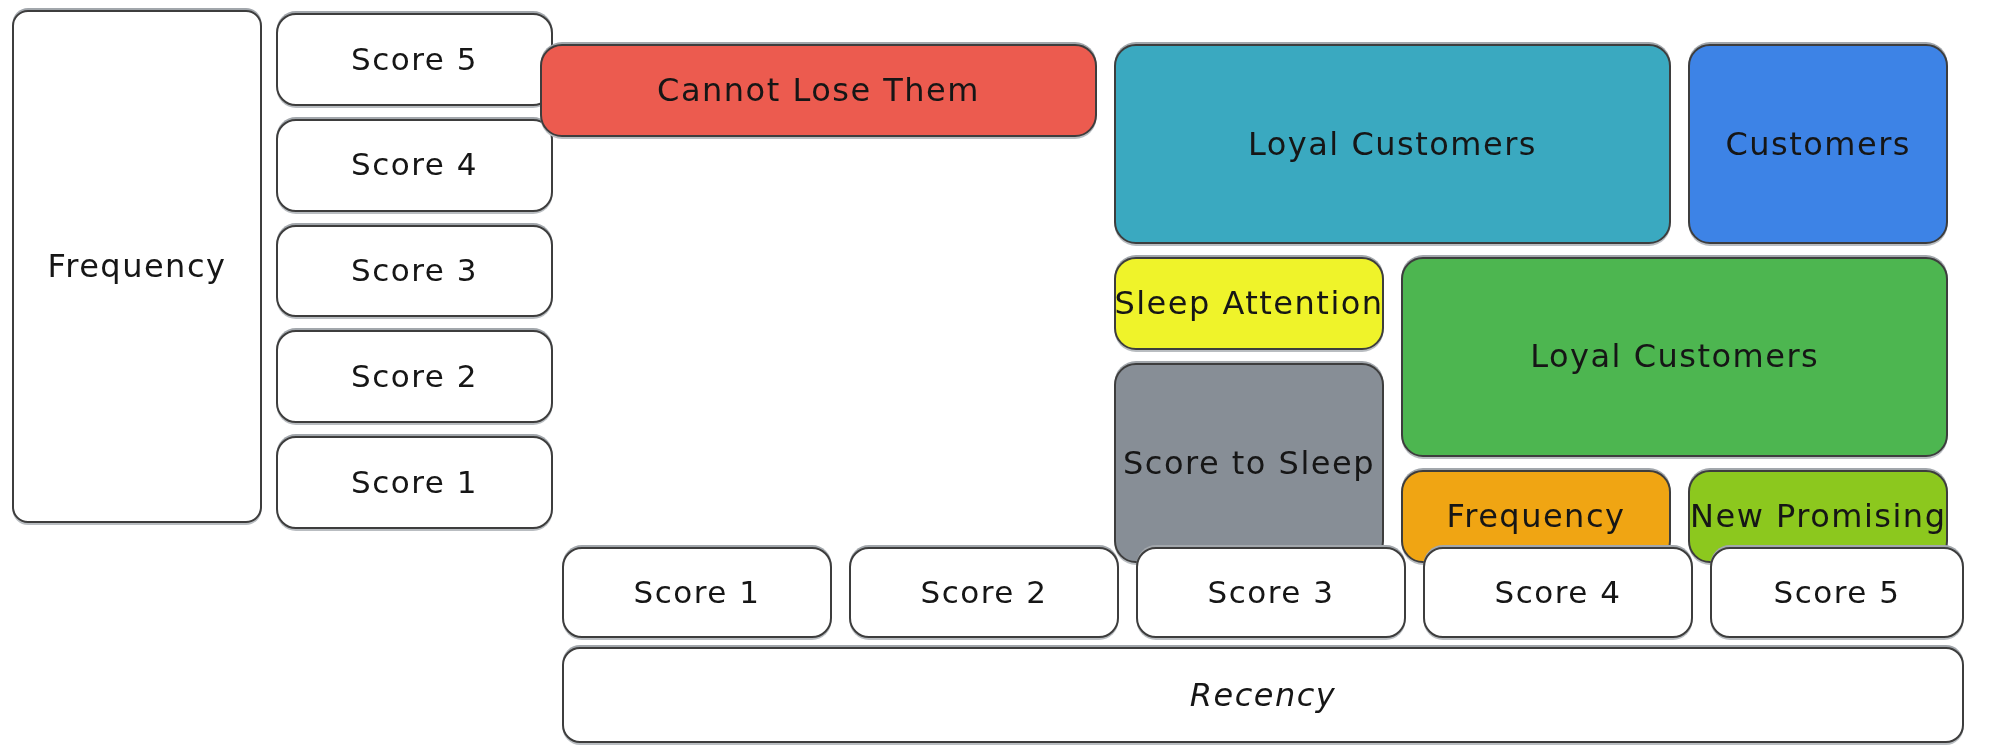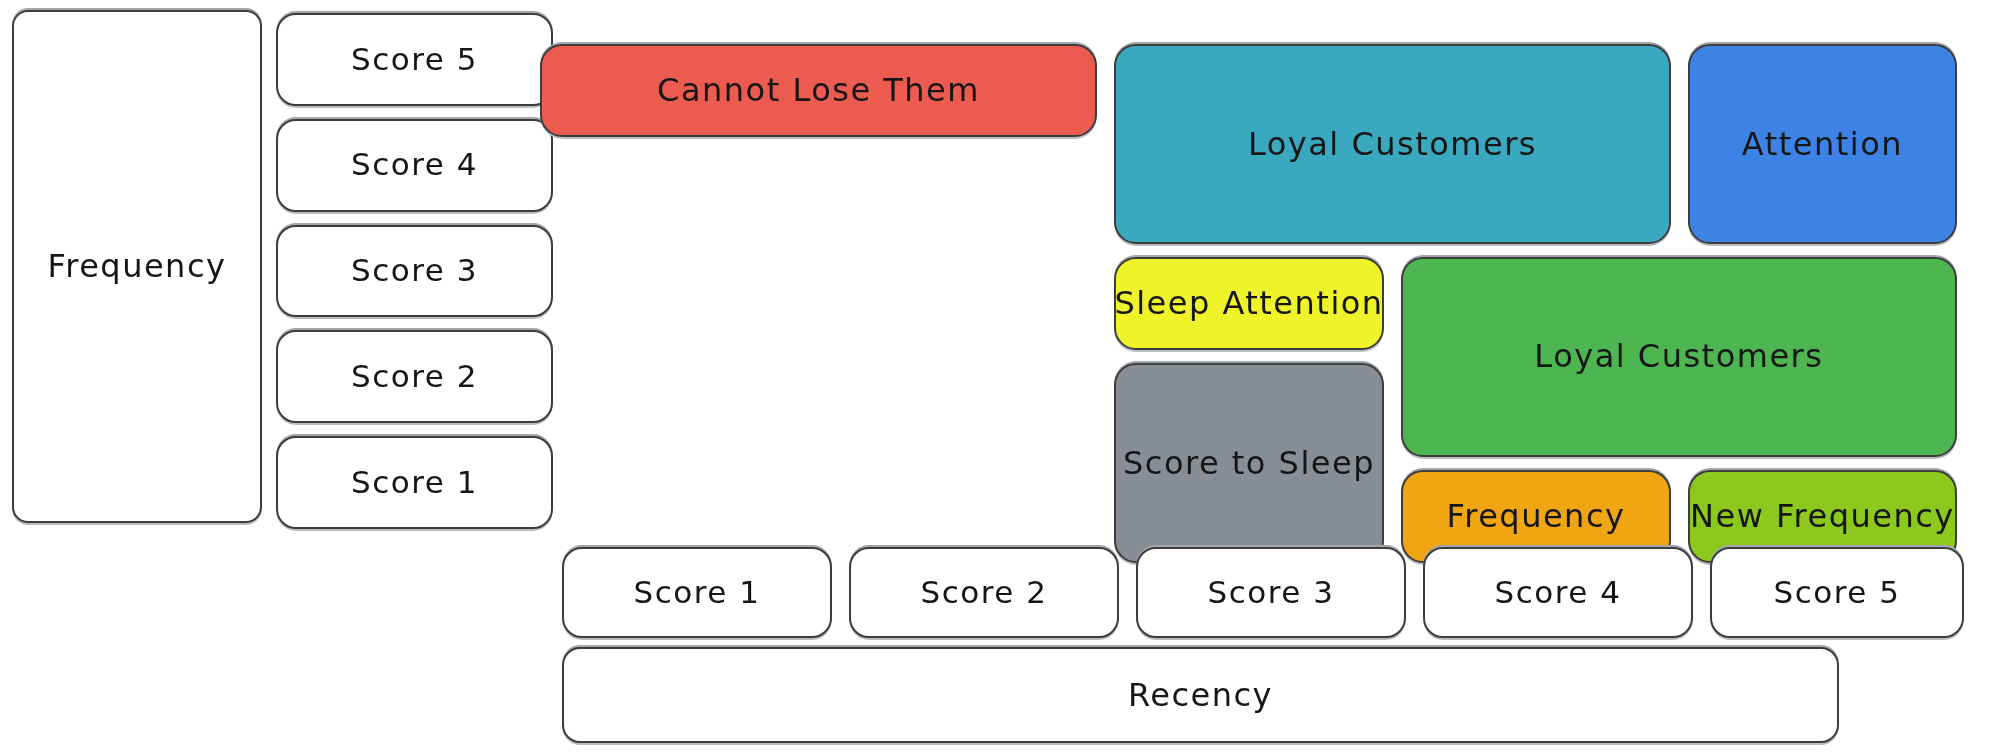--- a/index.html
+++ b/index.html
@@ -73,23 +73,24 @@
     position: absolute;
     left: 562px; top: 547px;
     width: 1402px; height: 91px;
     display: grid;
     grid-template-columns: 270px 270px 270px 270px 1fr;
     column-gap: 17px;
   }
   .recency-axis {
     position: absolute;
     left: 562px; top: 647px;
-    width: 1277px; height: 96px;
+    width: 1402px; height: 96px;
     border-radius: 18px;
     font-size: 32px;
+    font-style: italic;
   }
 </style>
 </head>
 <body>
 
 <div class="canvas">
 
   <div class="box freq-axis">
     <span>Frequency</span>
   </div>
@@ -98,26 +99,26 @@
       <div class="box">Score 5</div>
       <div class="box">Score 4</div>
       <div class="box">Score 3</div>
       <div class="box">Score 2</div>
       <div class="box">Score 1</div>
     </div>
 
   <div class="seg-grid" id="segGrid">
       <div class="box segment" style="background: rgb(236, 91, 79); grid-area: 1 / 1 / 2 / 3;">Cannot Lose Them</div>
       <div class="box segment" style="background: rgb(58, 169, 192); grid-area: 1 / 3 / 3 / 5;">Loyal Customers</div>
-      <div class="box segment" style="background: rgb(61, 131, 230); grid-area: 1 / 5 / 3 / 6;">Attention</div>
+      <div class="box segment" style="background: rgb(61, 131, 230); grid-area: 1 / 5 / 3 / 6;">Customers</div>
       <div class="box segment" style="background: rgb(239, 243, 42); grid-area: 3 / 3 / 4 / 4;">Sleep Attention</div>
       <div class="box segment" style="background: rgb(135, 142, 150); grid-area: 4 / 3 / 6 / 4;">Score to Sleep</div>
       <div class="box segment" style="background: rgb(77, 182, 80); grid-area: 3 / 4 / 5 / 6;">Loyal Customers</div>
       <div class="box segment" style="background: rgb(240, 165, 19); grid-area: 5 / 4 / 6 / 5;">Frequency</div>
-      <div class="box segment" style="background: rgb(140, 200, 30); grid-area: 5 / 5 / 6 / 6;">New Frequency</div>
+      <div class="box segment" style="background: rgb(140, 200, 30); grid-area: 5 / 5 / 6 / 6;">New Promising</div>
     </div>
 
   <div class="rec-scores" id="recScores">
       <div class="box">Score 1</div>
       <div class="box">Score 2</div>
       <div class="box">Score 3</div>
       <div class="box">Score 4</div>
       <div class="box">Score 5</div>
     </div>
 

